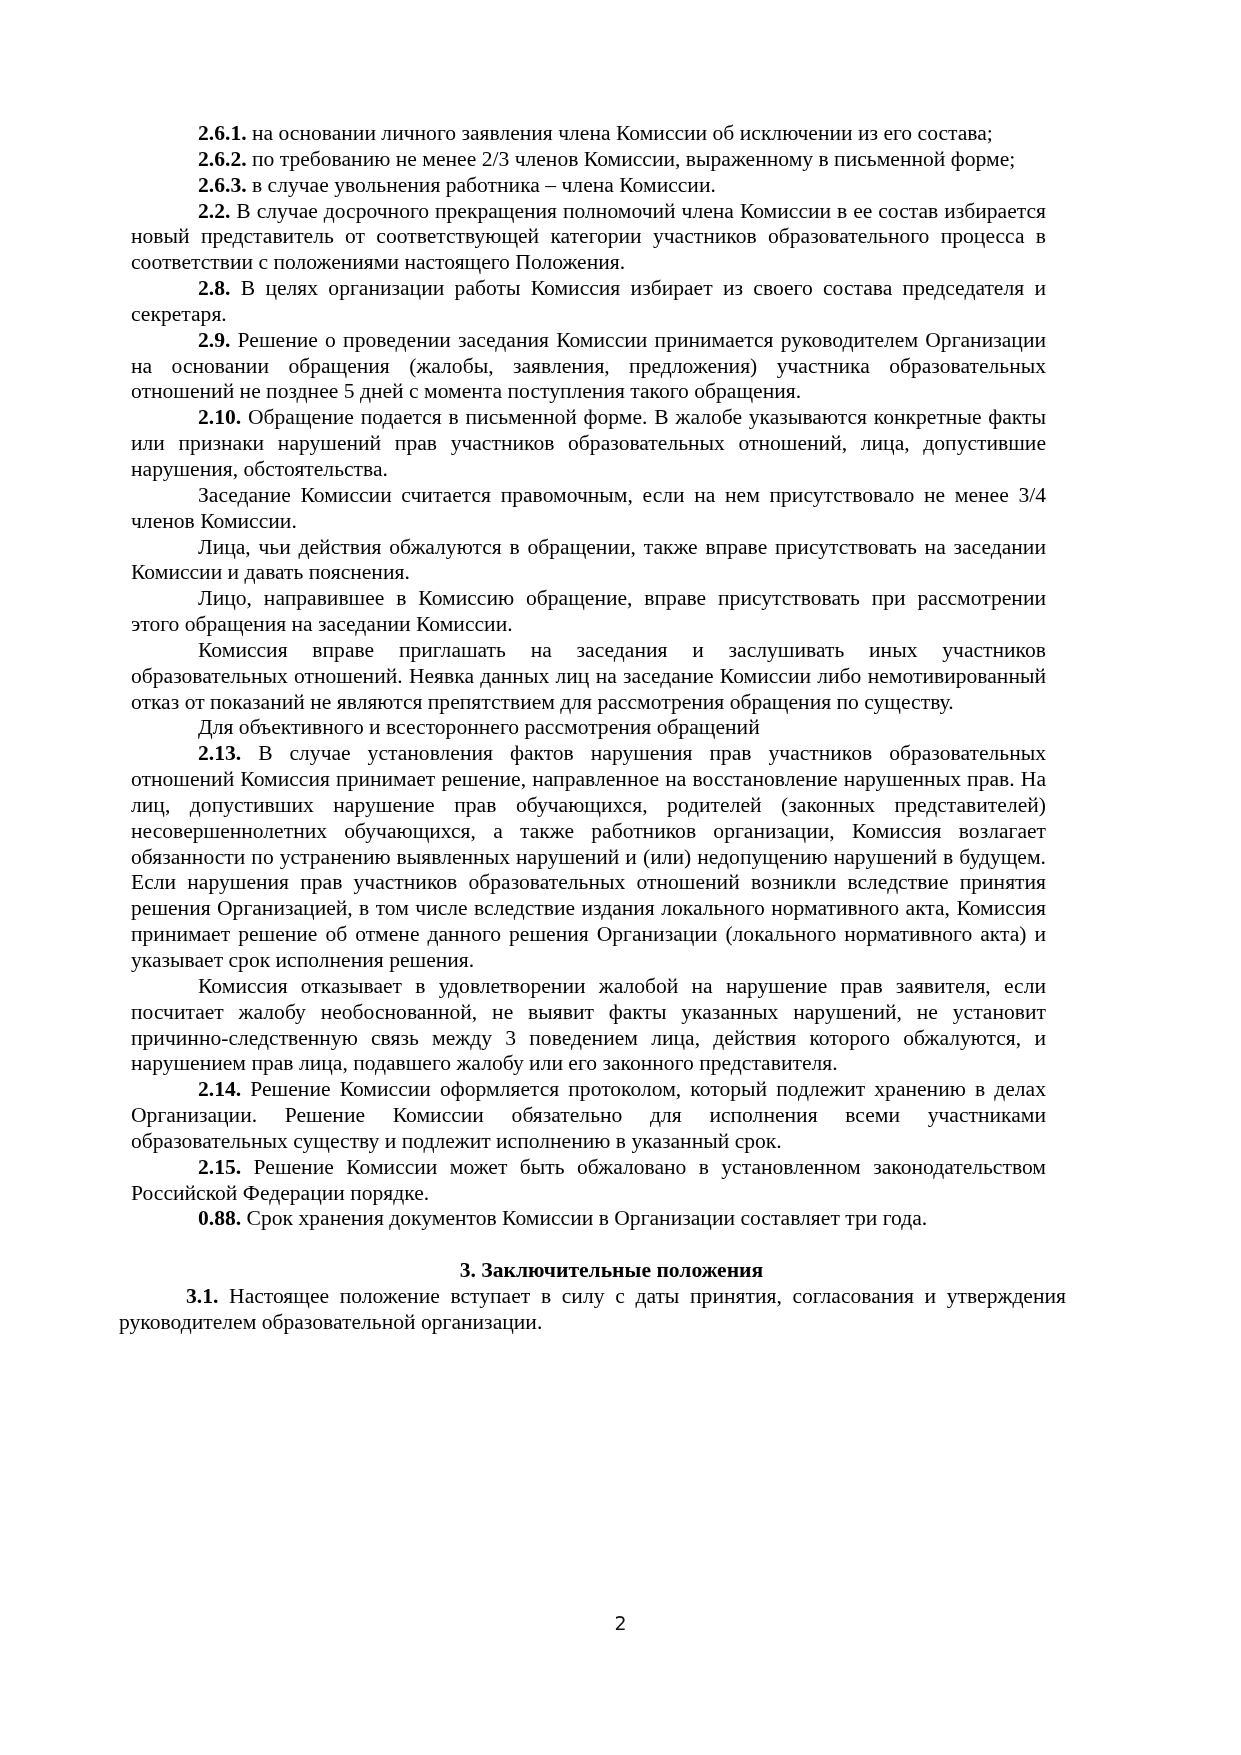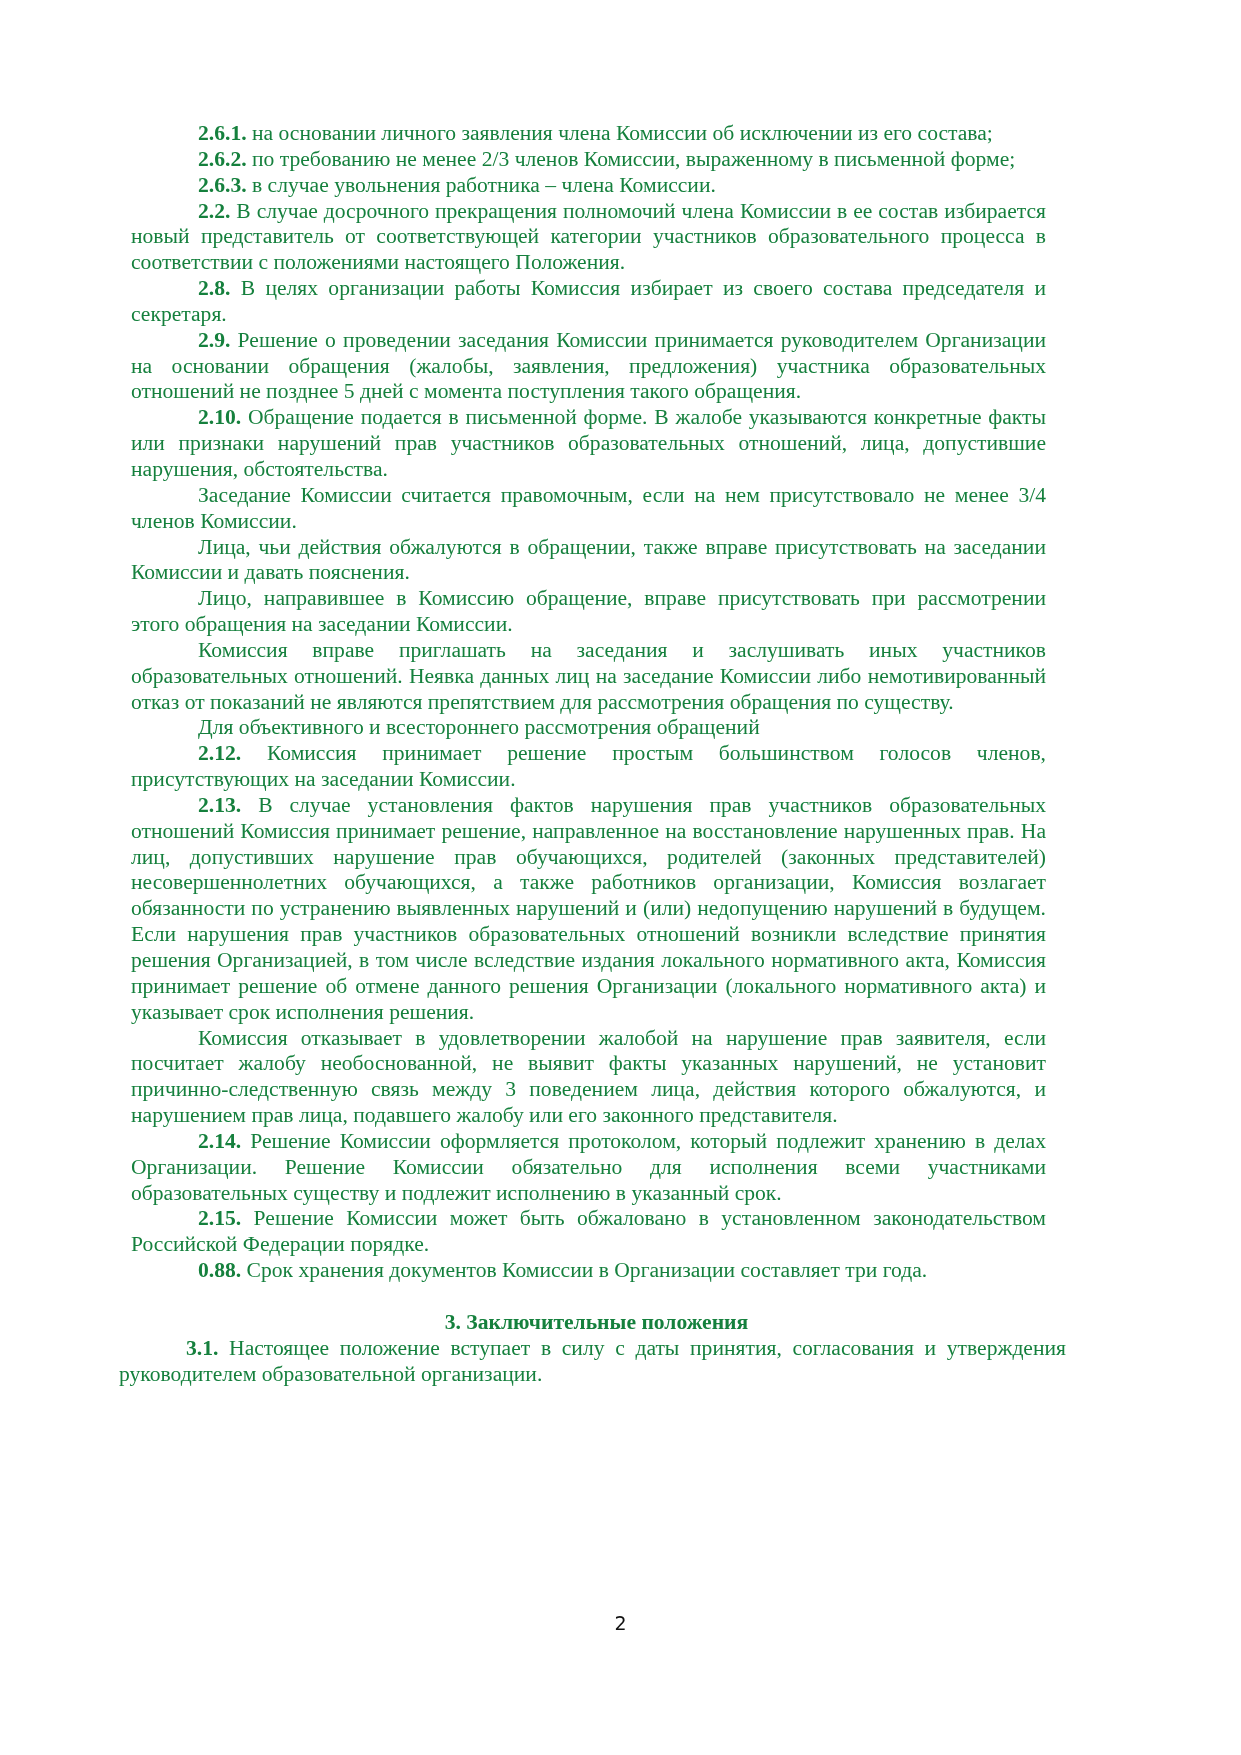--- a/index.html
+++ b/index.html
@@ -3,27 +3,27 @@
   <meta charset="utf-8">
   <style>
     html, body { margin: 0; padding: 0; background: #ffffff; }
     body { width: 1241px; height: 1755px; position: relative; overflow: hidden; }
     .page {
       position: absolute; left: 0; top: 0; width: 1241px; height: 1755px; background: #fff;
     }
     .text {
       position: absolute; left: 131px; width: 915px; top: 121px;
       font-family: "Liberation Serif", serif; font-size: 21.6px; line-height: 25.85px;
-      color: #15803d; text-align: justify;
+      color: #000000; text-align: justify;
     }
     .p { margin: 0; text-indent: 67px; }
     .p b { font-weight: bold; }
     .section-title {
       font-family: "Liberation Serif", serif; font-weight: bold; font-size: 21.6px;
-      text-align: center; margin: 25.85px 0 0 0; line-height: 25.85px; position: relative; left: 8px;
+      text-align: center; margin: 25.85px 0 0 0; line-height: 25.85px; position: relative; left: 23px;
     }
     .final {
       position: relative; left: -12px; width: 947px;
     }
     .page-number {
       position: absolute; top: 1612px; left: 0; width: 1241px; text-align: center;
       font-family: "DejaVu Sans", sans-serif; font-size: 19px; color: #111;
     }
   </style>
 </head>
@@ -37,21 +37,20 @@
         <p class="p"><b>2.6.3.</b><span> в случае увольнения работника – члена Комиссии.</span></p>
         <p class="p"><b>2.2.</b><span> В случае досрочного прекращения полномочий члена Комиссии в ее состав избирается новый представитель от соответствующей категории участников образовательного процесса в соответствии с положениями настоящего Положения.</span></p>
         <p class="p"><b>2.8.</b><span> В целях организации работы Комиссия избирает из своего состава председателя и секретаря.</span></p>
         <p class="p"><b>2.9.</b><span> Решение о проведении заседания Комиссии принимается руководителем Организации на основании обращения (жалобы, заявления, предложения) участника образовательных отношений не позднее 5 дней с момента поступления такого обращения.</span></p>
         <p class="p"><b>2.10.</b><span> Обращение подается в письменной форме. В жалобе указываются конкретные факты или признаки нарушений прав участников образовательных отношений, лица, допустившие нарушения, обстоятельства.</span></p>
         <p class="p"><span>Заседание Комиссии считается правомочным, если на нем присутствовало не менее 3/4 членов Комиссии.</span></p>
         <p class="p"><span>Лица, чьи действия обжалуются в обращении, также вправе присутствовать на заседании Комиссии и давать пояснения.</span></p>
         <p class="p"><span>Лицо, направившее в Комиссию обращение, вправе присутствовать при рассмотрении этого обращения на заседании Комиссии.</span></p>
         <p class="p"><span>Комиссия вправе приглашать на заседания и заслушивать иных участников образовательных отношений. Неявка данных лиц на заседание Комиссии либо немотивированный отказ от показаний не являются препятствием для рассмотрения обращения по существу.</span></p>
         <p class="p"><span>Для объективного и всестороннего рассмотрения обращений</span></p>
-        <p class="p"><b>2.12.</b><span> Комиссия принимает решение простым большинством голосов членов, присутствующих на заседании Комиссии.</span></p>
         <p class="p"><b>2.13.</b><span> В случае установления фактов нарушения прав участников образовательных отношений Комиссия принимает решение, направленное на восстановление нарушенных прав. На лиц, допустивших нарушение прав обучающихся, родителей (законных представителей) несовершеннолетних обучающихся, а также работников организации, Комиссия возлагает обязанности по устранению выявленных нарушений и (или) недопущению нарушений в будущем. Если нарушения прав участников образовательных отношений возникли вследствие принятия решения Организацией, в том числе вследствие издания локального нормативного акта, Комиссия принимает решение об отмене данного решения Организации (локального нормативного акта) и указывает срок исполнения решения.</span></p>
         <p class="p"><span>Комиссия отказывает в удовлетворении жалобой на нарушение прав заявителя, если посчитает жалобу необоснованной, не выявит факты указанных нарушений, не установит причинно-следственную связь между 3 поведением лица, действия которого обжалуются, и нарушением прав лица, подавшего жалобу или его законного представителя.</span></p>
         <p class="p"><b>2.14.</b><span> Решение Комиссии оформляется протоколом, который подлежит хранению в делах Организации. Решение Комиссии обязательно для исполнения всеми участниками образовательных существу и подлежит исполнению в указанный срок.</span></p>
         <p class="p"><b>2.15.</b><span> Решение Комиссии может быть обжаловано в установленном законодательством Российской Федерации порядке.</span></p>
         <p class="p"><b>0.88.</b><span> Срок хранения документов Комиссии в Организации составляет три года.</span></p>
       </div>
     <div class="section-title">3. Заключительные положения</div>
     <p class="p final"><b>3.1.</b><span> Настоящее положение вступает в силу с даты принятия, согласования и утверждения руководителем образовательной организации.</span></p>
   </div>
   <div class="page-number">2</div>

